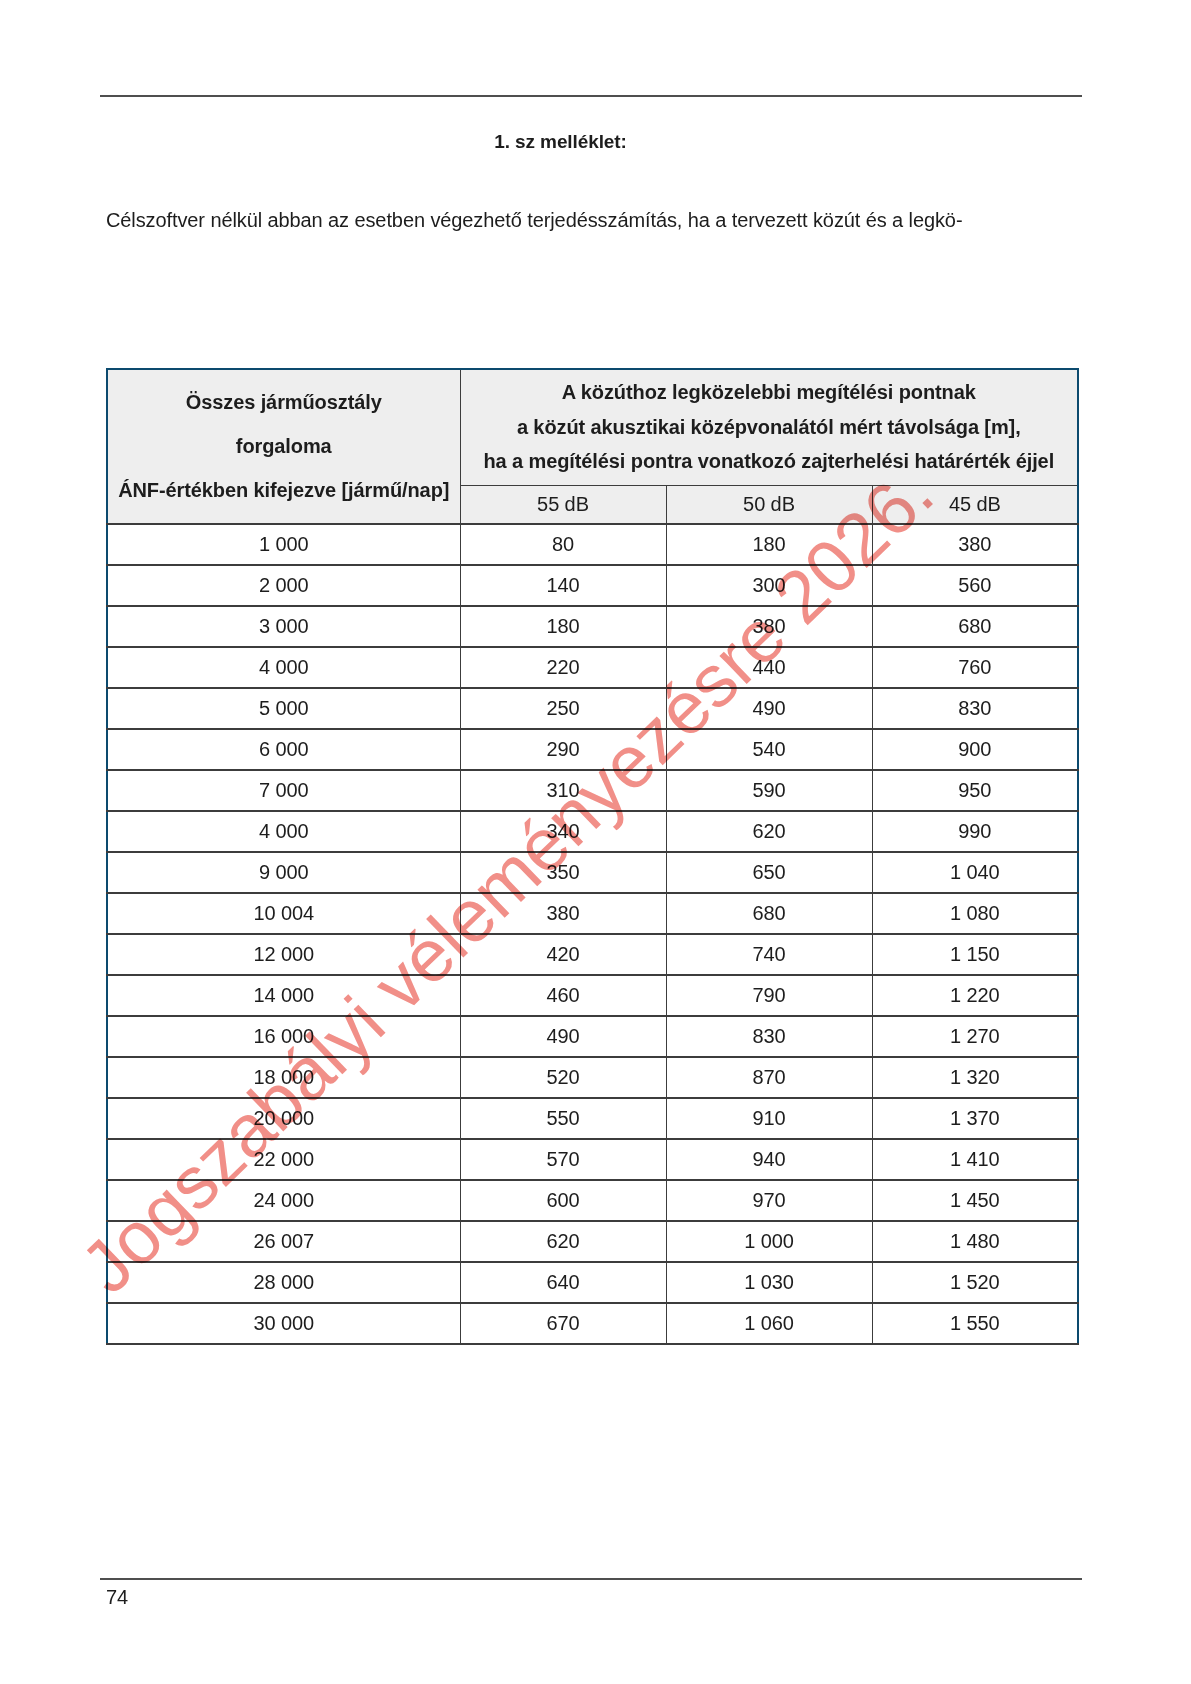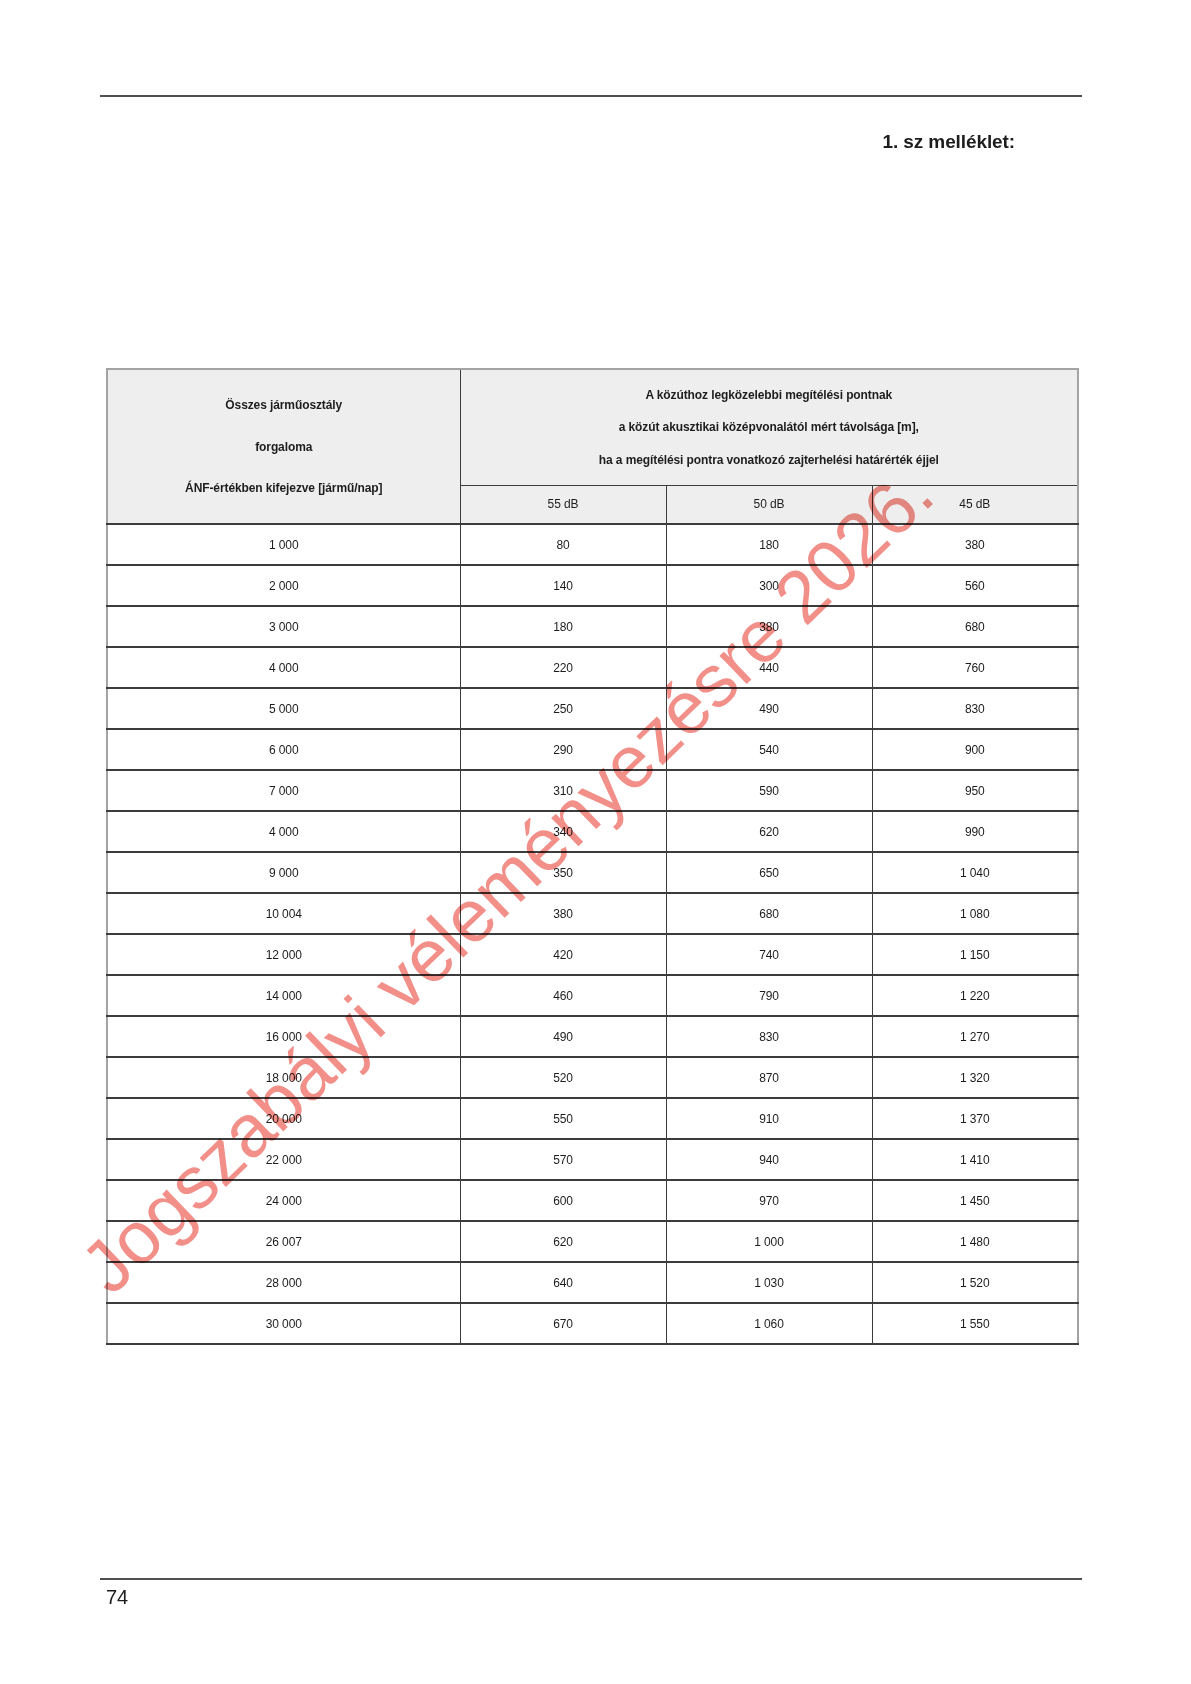--- a/index.html
+++ b/index.html
@@ -7,38 +7,38 @@
     position:relative; width:1191px; height:1684px; background:#ffffff;
     font-family:"Liberation Sans", sans-serif; color:#1d1d1d; overflow:hidden;
     letter-spacing:-0.1px;
   }
   .rule { position:absolute; height:2px; background:#4f4f4f; }
   .rule-top { left:100px; top:95px; width:982px; }
   .rule-bottom { left:100px; top:1578px; width:982px; }
 
   .attachment-title {
     position:absolute; left:106px; top:131px; width:909px;
-    text-align:right; font-size:19px; font-weight:bold;
+    text-align:center; font-size:19px; font-weight:bold;
   }
 
   .intro { position:absolute; left:106px; top:205px; font-size:20px; line-height:31px; white-space:nowrap; }
 
   .section-heading {
     position:absolute; left:106px; top:263px; font-size:19px; font-weight:bold; white-space:nowrap;
   }
   .table-caption {
     position:absolute; left:106px; top:296px; font-size:20px; font-style:italic;
     line-height:32px; white-space:nowrap;
   }
 
   table.noise-table {
     position:absolute; left:106px; top:368px;
     border-collapse:collapse; table-layout:fixed; width:971px;
-    border:2px solid #a3a3a3;
-    font-size:12px;
+    border:2px solid #0c4a6e;
+    font-size:20px;
   }
   .noise-table td {
     border:1px solid #3c3c3c; text-align:center; vertical-align:middle;
     padding:0; background:#ffffff;
   }
   .noise-table td.hdr { background:#eeeeee; font-weight:bold; }
   .noise-table td.db-hdr { background:#eeeeee; font-weight:normal; height:37px;margin-top:24px; }
   .noise-table tbody.data td { height:39px; border-top-width:2px; border-bottom-width:2px; }
   .col1-hdr { height:153px; }
   .col1-hdr .hdr-lines, .col2-hdr .hdr-lines {
@@ -58,20 +58,21 @@
 </head>
 <body>
 
 <div class="page">
 
   <div class="rule rule-top"></div>
 
   <div class="attachment-title">1. sz melléklet:</div>
 
   <div class="intro">
+    <div>Célszoftver nélkül abban az esetben végezhető terjedésszámítás, ha a tervezett közút és a legkö-</div>
   </div>
 
 
 
   <table class="noise-table">
     <colgroup>
       <col style="width:353px">
       <col style="width:206px">
       <col style="width:206px">
       <col style="width:206px">

